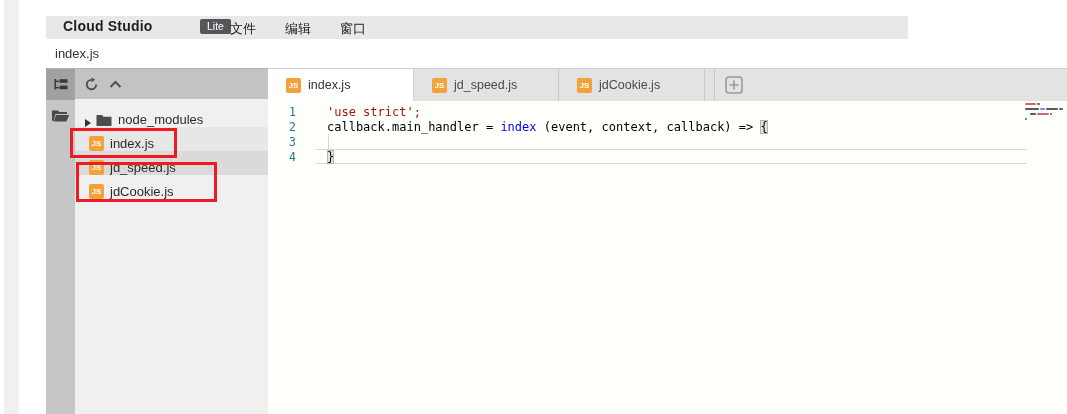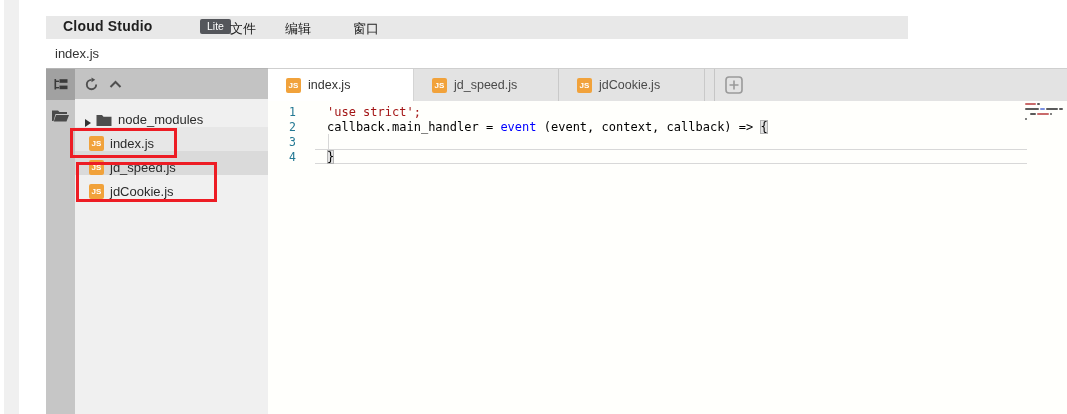--- a/index.html
+++ b/index.html
@@ -6,21 +6,21 @@
   body{font-family:"Liberation Sans","DejaVu Sans",sans-serif;-webkit-font-smoothing:antialiased;}
   .screen{position:relative;width:1067px;height:414px;background:#fff;overflow:hidden;}
   .left-strip{position:absolute;left:4px;top:0;width:15px;height:414px;background:#f0f0f0;}
   .app{position:absolute;left:46px;top:16px;width:862px;height:414px;}
 
   
   .header{position:absolute;left:0;top:0;width:100%;height:23px;background:#e8e8e8;}
   .brand{position:absolute;left:17px;top:2px;font-size:14px;font-weight:bold;color:#1f1f1f;letter-spacing:.2px;}
   .lite-badge{position:absolute;left:154px;top:3px;background:#54565b;color:#fff;font-size:10.5px;padding:1px 7px 2px;border-radius:2px;}
   .menu-item{position:absolute;top:4px;font-size:13px;color:#222;cursor:default;}
-  .menu-0{left:184px;} .menu-1{left:239px;} .menu-2{left:294px;margin-left:13px;}
+  .menu-0{left:184px;} .menu-1{left:239px;} .menu-2{left:294px;}
 
   
   .crumb-bar{position:absolute;left:0;top:23px;width:100%;height:29px;background:#ffffff;}
   .crumb-title{position:absolute;left:9px;top:7px;font-size:13px;color:#333;}
 
   
   .main{position:absolute;left:0;top:52px;width:100%;height:362px;}
 
   
   .activity{position:absolute;left:0;top:0;width:29px;height:362px;background:#c6c6c6;border-top:1px solid #b5b5b5;box-sizing:border-box;}
@@ -197,21 +197,21 @@
           <div class="cur-line"></div>
           <div class="indent-guide"></div>
 
           <div class="code-lines">
             <div class="code-line">
               <span class="ln">1</span>
               <span class="code"><span class="c-string">'use strict';</span></span>
             </div>
             <div class="code-line">
               <span class="ln">2</span>
-              <span class="code"><span class="c-plain">callback.main_handler = </span><span class="c-keyword">event</span><span class="c-plain"> (event, context, callback) =&gt; </span><span class="c-bracket">{</span></span>
+              <span class="code"><span class="c-plain">callback.main_handler = </span><span class="c-keyword">index</span><span class="c-plain"> (event, context, callback) =&gt; </span><span class="c-bracket">{</span></span>
             </div>
             <div class="code-line">
               <span class="ln">3</span>
             </div>
             <div class="code-line">
               <span class="ln">4</span>
               <span class="code"><span class="c-bracket">}</span></span>
             </div>
           </div>
 

